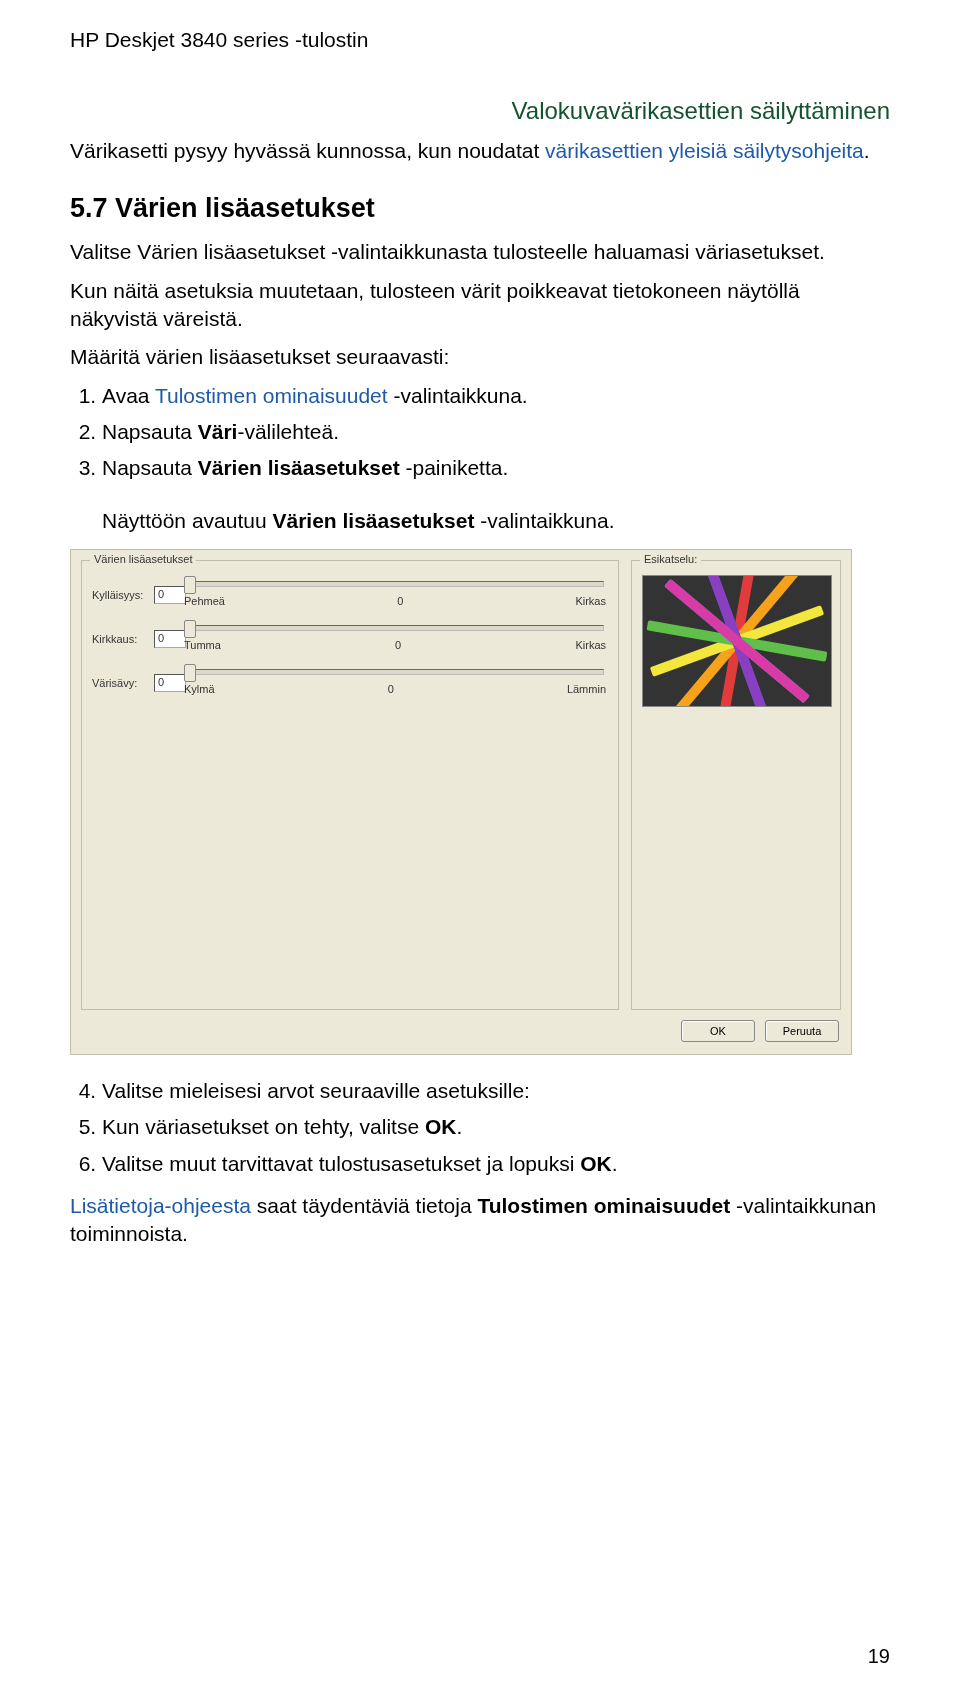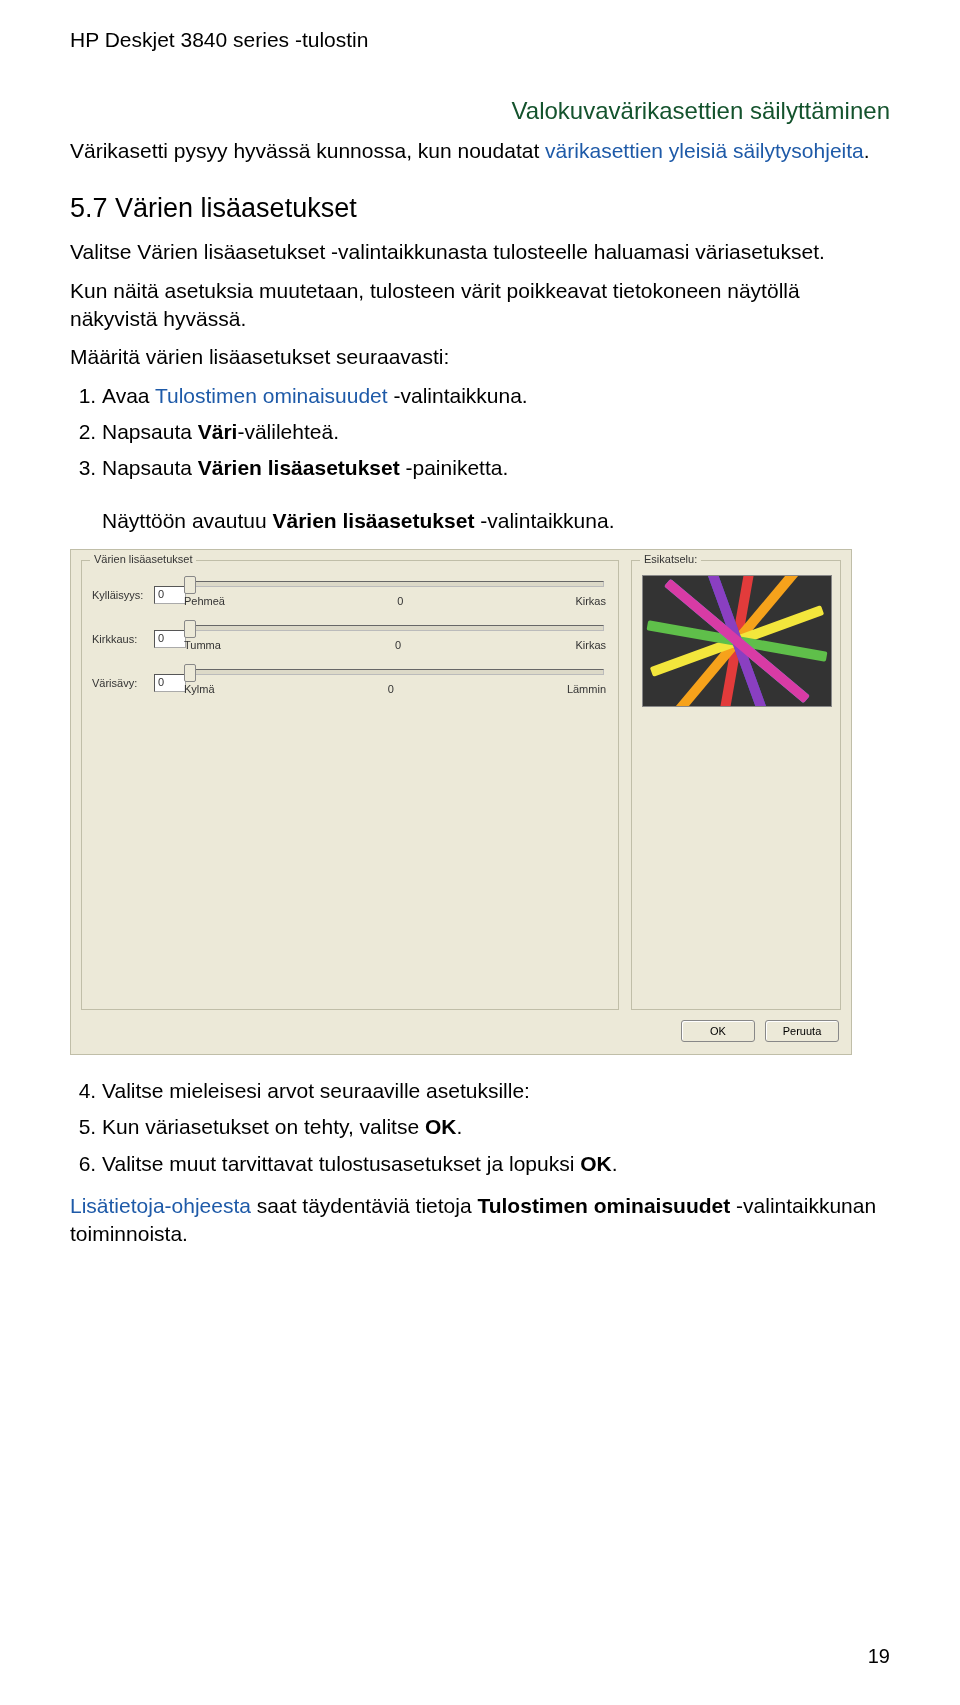--- a/index.html
+++ b/index.html
@@ -23,21 +23,21 @@
   }
   h2.section {
     font-size: 24px;
     font-weight: normal;
     color: #14532d;
     margin: 0 0 12px 0;
     text-align: right;
   }
   h2.numbered {
     font-size: 27px;
-    font-weight: normal;
+    font-weight: bold;
     color: #000000;
     margin: 28px 0 14px 0;
   }
   p, li {
     font-size: 21px;
     line-height: 1.35;
     color: #000000;
     margin: 0 0 10px 0;
   }
   a.link { color: #1e5aa8; text-decoration: none; }
@@ -169,21 +169,21 @@
   </div>
 
   <h2 class="section">Valokuvavärikasettien säilyttäminen</h2>
   <p>
     <span>Värikasetti pysyy hyvässä kunnossa, kun noudatat </span><a class="link" href="#">värikasettien yleisiä säilytysohjeita</a><span>.</span>
   </p>
 
   <h2 class="numbered">5.7 Värien lisäasetukset</h2>
 
   <p>Valitse Värien lisäasetukset -valintaikkunasta tulosteelle haluamasi väriasetukset.</p>
-  <p>Kun näitä asetuksia muutetaan, tulosteen värit poikkeavat tietokoneen näytöllä näkyvistä hyvässä.</p>
+  <p>Kun näitä asetuksia muutetaan, tulosteen värit poikkeavat tietokoneen näytöllä näkyvistä väreistä.</p>
   <p>Määritä värien lisäasetukset seuraavasti:</p>
 
   <ol class="steps">
     <li>
       <span>Avaa </span><a class="link" href="#">Tulostimen ominaisuudet</a><span> -valintaikkuna.</span>
     </li>
     <li>
       <span>Napsauta </span><span class="bold">Väri</span><span>-välilehteä.</span>
     </li>
     <li>

